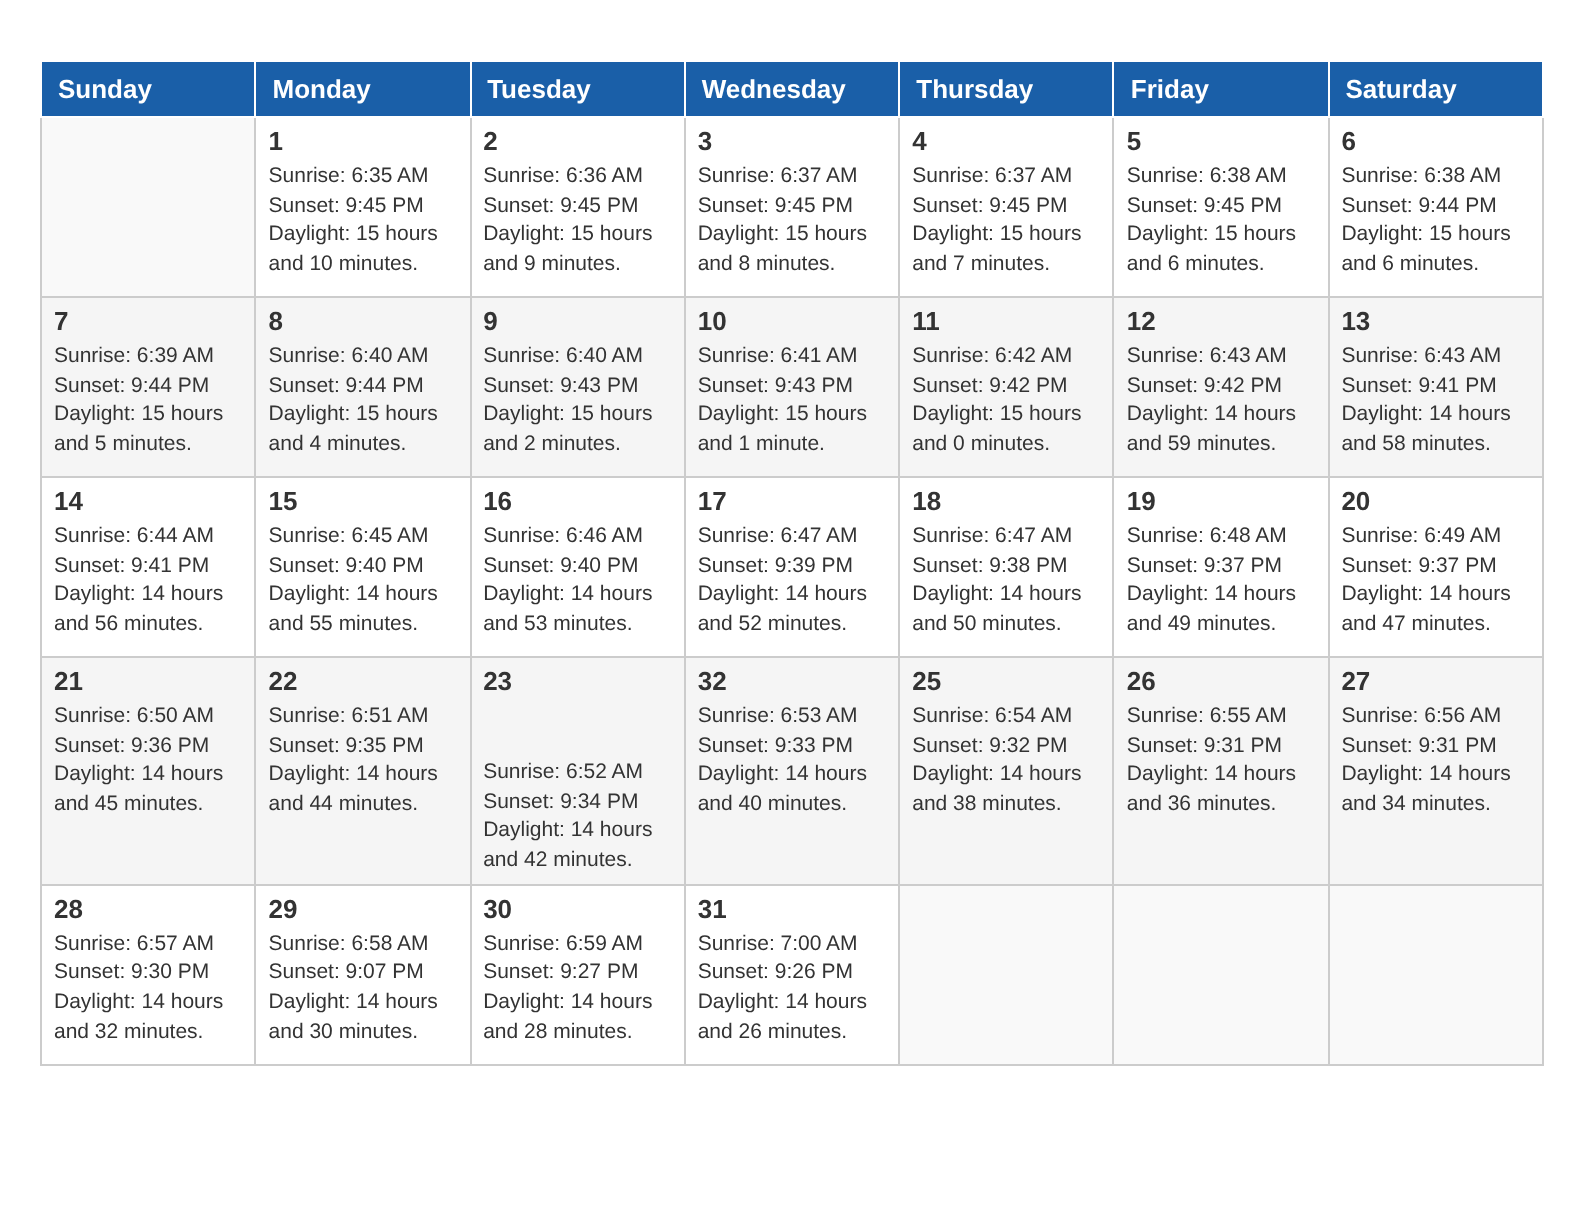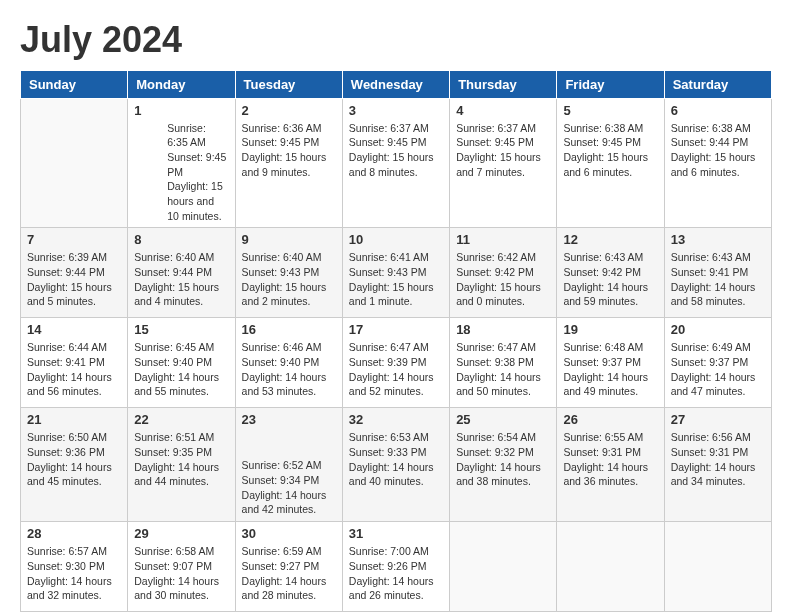--- a/index.html
+++ b/index.html
@@ -95,42 +95,41 @@
     }
     tr:nth-child(even) td.empty {
       background: #f0f0f0;
     }
   </style>
 </head>
 <body>
 
 <div class="header">
   <div class="title-block">
-    <div class="month-year">July 2024</div>
   </div>
 </div>
 
 <table>
   <thead>
     <tr>
       <th>Sunday</th>
       <th>Monday</th>
       <th>Tuesday</th>
       <th>Wednesday</th>
       <th>Thursday</th>
       <th>Friday</th>
       <th>Saturday</th>
     </tr>
   </thead>
   <tbody id="calendar-body">
   <tr>
         <td class="empty"></td>
         <td>
           <div class="day-num">1</div>
-          <div class="cell-info" style="white-space: pre-line; margin-left: 33px;">Sunrise: 6:35 AM
+          <div class="cell-info" style="white-space: pre-line;">Sunrise: 6:35 AM
 Sunset: 9:45 PM
 Daylight: 15 hours and 10 minutes.</div>
         </td>
         <td>
           <div class="day-num">2</div>
           <div class="cell-info" style="white-space: pre-line;">Sunrise: 6:36 AM
 Sunset: 9:45 PM
 Daylight: 15 hours and 9 minutes.</div>
         </td>
         <td>

